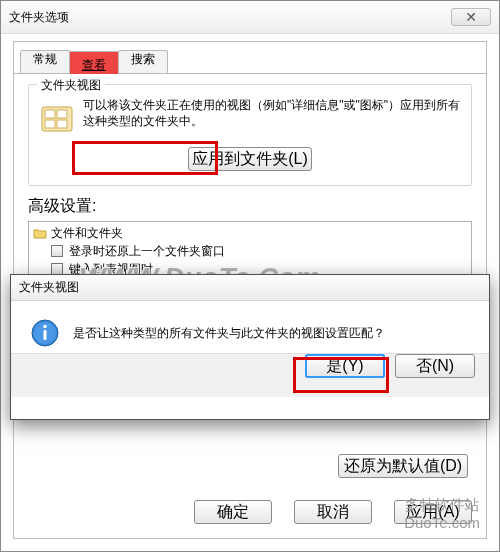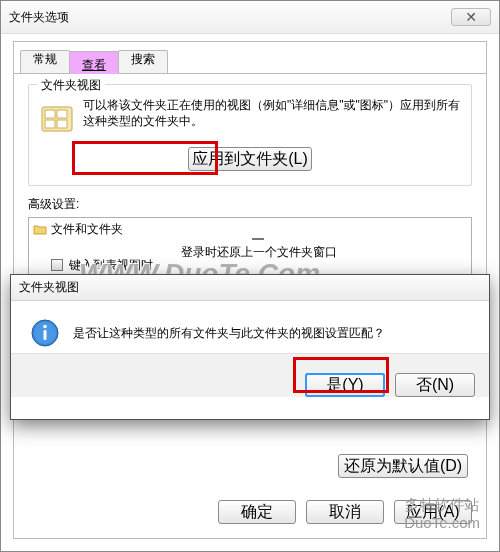--- a/index.html
+++ b/index.html
@@ -58,21 +58,21 @@
   .tab {
     padding: 0 12px;
     border: 1px solid #bababa;
     border-bottom: none;
     background: #f3f3f3;
     margin-right: -1px;
     border-radius: 2px 2px 0 0;
     font-size: 12px;
   }
   .tab.active {
-    background: #f0abfc;
+    background: #ef4444;
     position: relative;
     top: 1px;
     padding-top: 5px;
     text-decoration: underline;
   }
   .tabpanel { padding: 10px 14px; position: relative; height: calc(100% - 34px); }
   
   .groupbox {
     border: 1px solid #d7d7d7;
     border-radius: 2px;
@@ -117,21 +117,21 @@
     font-family: inherit;
     font-size: 16px;
     cursor: default;
     text-align: center;
   }
   .annot-red {
     position: absolute;
     border: 3px solid #d80000;
   }
   
-  .adv-label { font-size: 12px; margin: 4px 0 4px 0; }
+  .adv-label { font-size: 16px; margin: 4px 0 4px 0; }
   .listbox {
     border: 1px solid #b0b0b0;
     height: 152px;
     overflow: hidden;
     background: #fff;
     padding: 2px 4px;
     font-size: 12px;
     position: relative;
   }
   .tree-row { display: flex; align-items: center; gap: 4px; height: 18px; }
@@ -168,21 +168,21 @@
     position: absolute;
     right: 18px;
     bottom: 58px;
   }
   
   .bottom-buttons {
     position: absolute;
     bottom: 12px;
     right: 14px;
     display: flex;
-    gap: 10px;
+    gap: 22px;
     z-index: 1;
   }
   .bottom-buttons .winbtn { min-width: 78px; }
 
   
   .child-dialog {
     position: absolute;
     left: 10px;
     top: 274px;
     width: 480px;
@@ -210,21 +210,21 @@
   .info-icon {
     width: 32px; height: 32px;
     flex-shrink: 0;
   }
   .child-buttons {
     height: 44px;
     background: #f1f1f1;
     border-top: 1px solid #e0e0e0;
     display: flex;
     justify-content: flex-end;
-    align-items: flex-end;
+    align-items: flex-start;
     gap: 10px;
     padding: 0 14px;
   }
   .child-buttons .winbtn { min-width: 80px; }
   .focus-btn {
     outline: 2px solid #3399ff;
     outline-offset: -2px;
     border-color: #2d7fcf;
   }
   .wm2 {
@@ -285,21 +285,21 @@
       </div>
 
       <div class="adv-label">高级设置:</div>
       <div class="listbox" style="position:relative;">
         <div class="tree-row" style="margin-left:0;">
           <svg class="folder-glyph" viewBox="0 0 14 12">
             <path d="M1 3 h4 l1 1 h7 v7 h-12 z" fill="#f2d472" stroke="#c9a33b"></path>
           </svg>
           <span>文件和文件夹</span>
         </div>
-        <div class="tree-row" style="margin-left:18px;flex-direction:column;">
+        <div class="tree-row" style="margin-left:18px;">
           <span class="chk"></span>
           <span>登录时还原上一个文件夹窗口</span>
         </div>
         <div class="tree-row" style="margin-left:18px;">
           <span class="chk"></span>
           <span>键入到表视图时</span>
         </div>
         <div class="watermark">WWW.DuoTe.Com</div>
         <div class="blurline" style="margin-left:18px;"></div>
         <div class="blurline" style="margin-left:18px;"></div>

